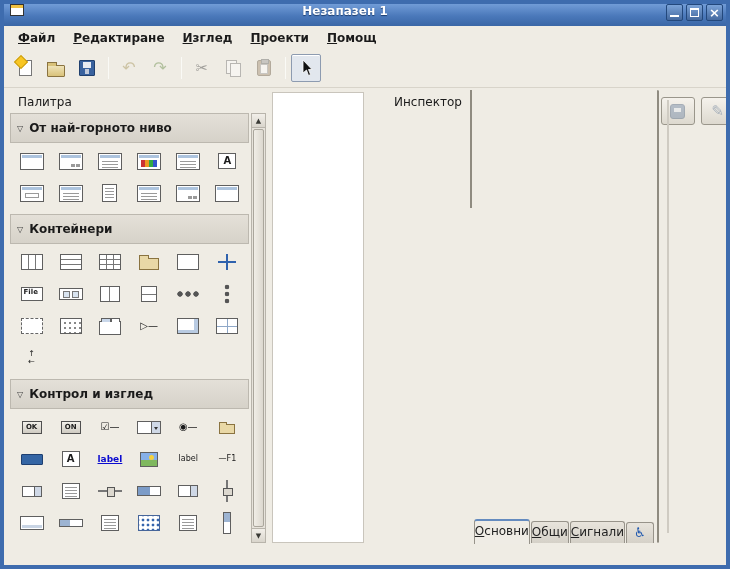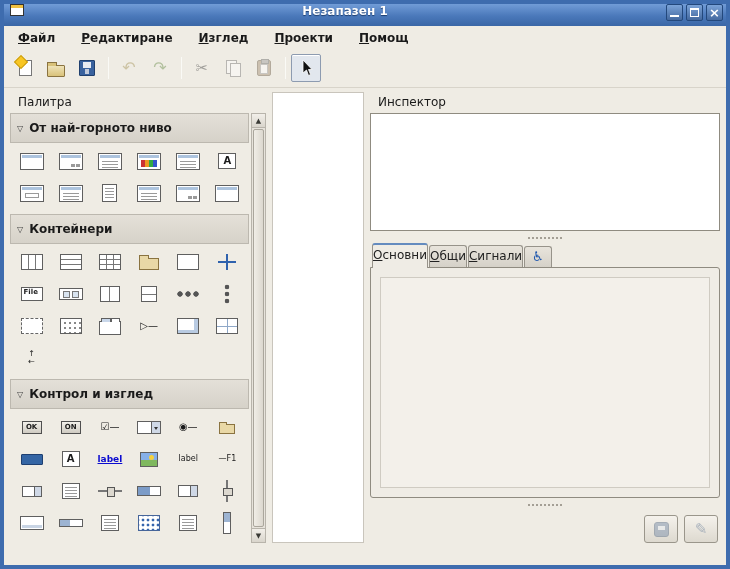--- a/index.html
+++ b/index.html
@@ -15,21 +15,21 @@
     background:linear-gradient(180deg,#719cd7 0%,#4a78ba 55%,#3a67a6 100%);}
   .app-icon{width:14px;height:12px;border:1px solid #333;background:#fff;position:relative;margin:0 3px;}
   .app-icon::before{content:"";position:absolute;top:0;left:0;right:0;height:3px;background:#f0c040;}
   .title{flex:1;text-align:center;color:#fff;font-weight:bold;font-size:12px;text-shadow:0 1px 1px #1c3d6e;}
   .wbtn{width:17px;height:17px;margin-left:3px;border:1px solid #23487c;border-radius:2px;
     background:linear-gradient(#7ba3d8,#44699f);position:relative;cursor:default;}
   .glyph-min::after{content:"";position:absolute;bottom:3px;left:3px;right:3px;height:2px;background:#fff;}
   .glyph-max::after{content:"";position:absolute;top:3px;left:3px;right:3px;bottom:3px;border:1px solid #fff;border-top-width:2px;}
   .glyph-close::after{content:"×";position:absolute;inset:0;color:#fff;font-weight:bold;font-size:13px;line-height:15px;text-align:center;}
   
-  .menubar{display:flex;gap:10px;align-items:center;height:23px;padding:0 6px;font-weight:bold;}
+  .menubar{display:flex;gap:2px;align-items:center;height:23px;padding:0 6px;font-weight:bold;}
   .mitem{padding:2px 8px;}
   
   .toolbar{display:flex;align-items:center;height:39px;padding:0 6px;border-bottom:1px solid #d8d4ca;}
   .tbtn{width:30px;height:28px;display:flex;align-items:center;justify-content:center;
     border:1px solid transparent;border-radius:2px;margin-right:1px;}
   .tbtn.active{border-color:#8d9bb0;background:#e2e7ee;box-shadow:inset 0 1px 0 #fff;}
   .tbtn.disabled{opacity:.45;filter:grayscale(55%);}
   .tsep{width:1px;height:22px;background:#c9c5bc;border-right:1px solid #fafaf6;margin:0 5px;}
   .ic-new{position:relative;width:13px;height:16px;background:#fff;border:1px solid #777;}
   .ic-new::after{content:"";position:absolute;left:-4px;top:-4px;width:8px;height:8px;background:#f8c623;
@@ -166,21 +166,21 @@
     background:linear-gradient(#f2efe9,#d9d5cc);}
   .sb-btn.up{border-bottom:1px solid #b8b4ab;}
   .sb-btn.up::after{content:"▲";}
   .sb-btn.down{border-top:1px solid #b8b4ab;}
   .sb-btn.down::after{content:"▼";}
   .sb-track{flex:1;display:flex;}
   .sb-thumb{flex:1;margin:1px;background:linear-gradient(90deg,#f0ede6,#dcd8cf);border:1px solid #aaa69c;border-radius:2px;}
   
   .canvas{width:92px;margin:2px 2px 20px 6px;background:#fff;border:1px solid #c9c5bc;}
   
-  .right-col{flex:1;display:flex;flex-direction:column;margin-left:4px;margin-bottom:20px;min-width:0;}
+  .right-col{flex:1;display:flex;flex-direction:row;margin-left:20px;margin-bottom:20px;min-width:0;}
   .inspector-box{height:118px;background:#fff;border:1px solid #8f8b80;}
   .grip{align-self:center;width:34px;height:0;border-top:2px dotted #a49f95;margin:6px 0 2px;}
   .tabs{display:flex;align-items:flex-end;padding:2px 2px 0;position:relative;z-index:2;}
   .tab{padding:3px 0 4px;font-size:12px;color:#222;
     background:linear-gradient(#e8e4dc,#d5d1c8);border:1px solid #97938a;border-bottom:none;
     border-radius:3px 3px 0 0;margin-right:1px;}
   .tab.active{background:#efece5;border-top:2px solid #648bbf;margin-bottom:-1px;padding-bottom:6px;z-index:3;}
   .tab.icon-tab{padding:2px 7px 3px;font-size:13px;color:#1d56ae;font-weight:bold;}
   .prop-frame{flex:1;border:1px solid #8f8b80;background:#efece5;position:relative;border-radius:0 3px 3px 3px;}
   .prop-inner{position:absolute;inset:9px;background:#f3f0ea;border:1px solid #cfcbc2;}

